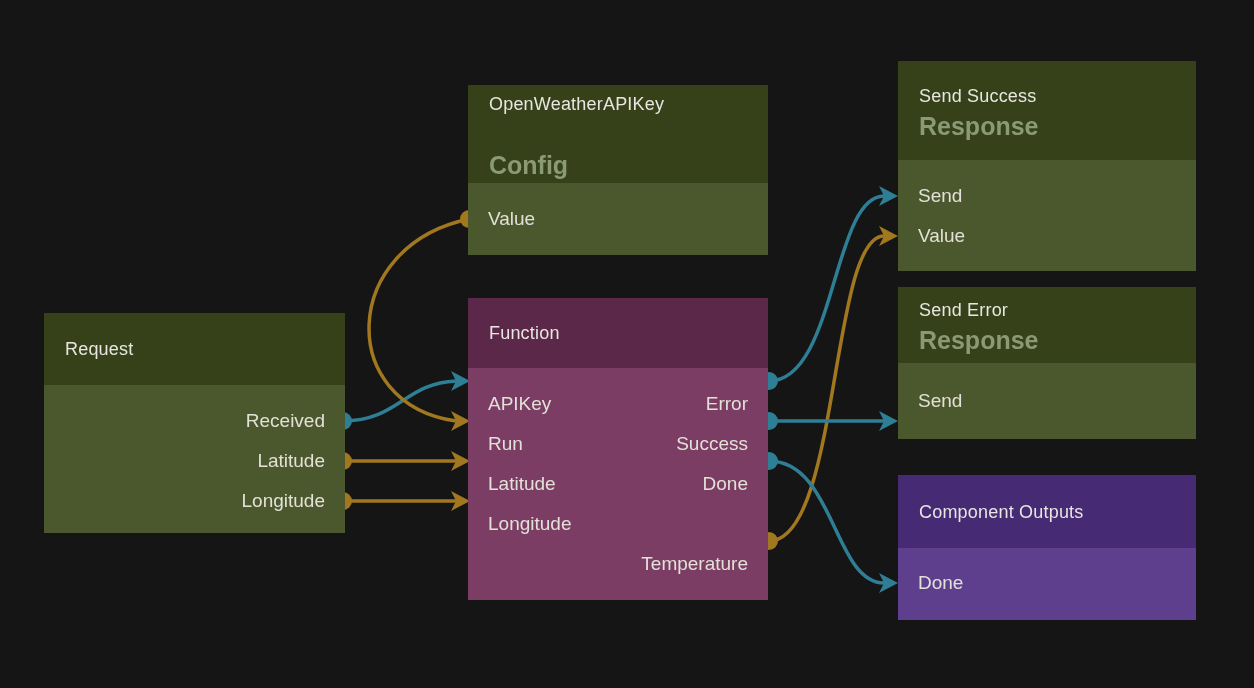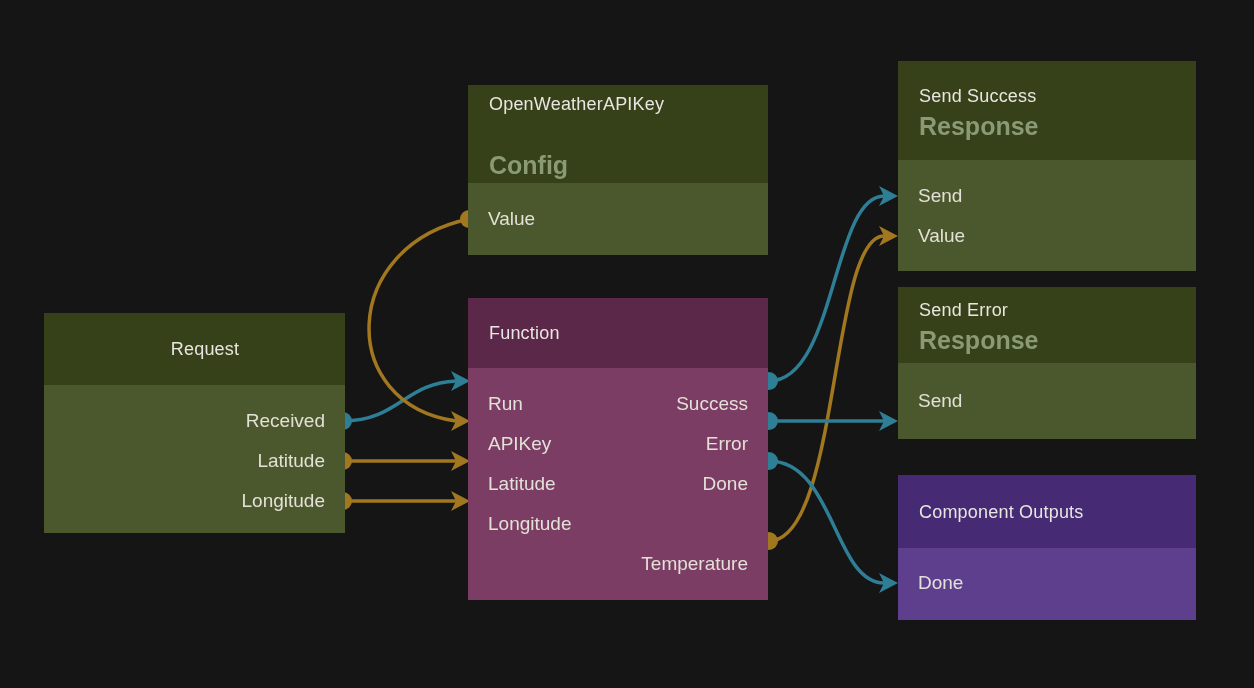--- a/index.html
+++ b/index.html
@@ -33,21 +33,21 @@
   
   .green  .node-header{background:var(--greenHeader);}
   .green  .node-body  {background:var(--greenBody);}
   .plum   .node-header{background:var(--plumHeader);}
   .plum   .node-body  {background:var(--plumBody);}
   .purple .node-header{background:var(--purpleHeader);}
   .purple .node-body  {background:var(--purpleBody);}
 
   
   #node-request{left:44px;top:313px;width:301px;}
-  #node-request .node-header{height:72px;text-align:center;}
+  #node-request .node-header{height:72px;}
   #node-request .node-body{padding:16px 0 12px 0;}
 
   #node-openweather{left:468px;top:85px;width:300px;}
   #node-openweather .node-header{height:98px;gap:31px;}
   #node-openweather .node-body{padding:16px 0 16px 0;}
 
   #node-function{left:468px;top:275px;width:300px;margin-top:23px;}
   #node-function .node-header{height:70px;}
   #node-function .node-body{padding:16px 0 16px 0;}
 
@@ -126,26 +126,26 @@
       </div>
     </div>
   </div>
 
   <div class="node plum" id="node-function">
     <div class="node-header">
       <div class="node-title">Function</div>
     </div>
     <div class="node-body">
       <div class="port-row">
+        <span class="port-label in">APIKey</span>
+        <span class="port-label out">Error</span>
+      </div>
+      <div class="port-row">
         <span class="port-label in">Run</span>
         <span class="port-label out">Success</span>
-      </div>
-      <div class="port-row">
-        <span class="port-label in">APIKey</span>
-        <span class="port-label out">Error</span>
       </div>
       <div class="port-row">
         <span class="port-label in">Latitude</span>
         <span class="port-label out">Done</span>
       </div>
       <div class="port-row">
         <span class="port-label in">Longitude</span>
       </div>
       <div class="port-row">
         <span class="port-label out">Temperature</span>

